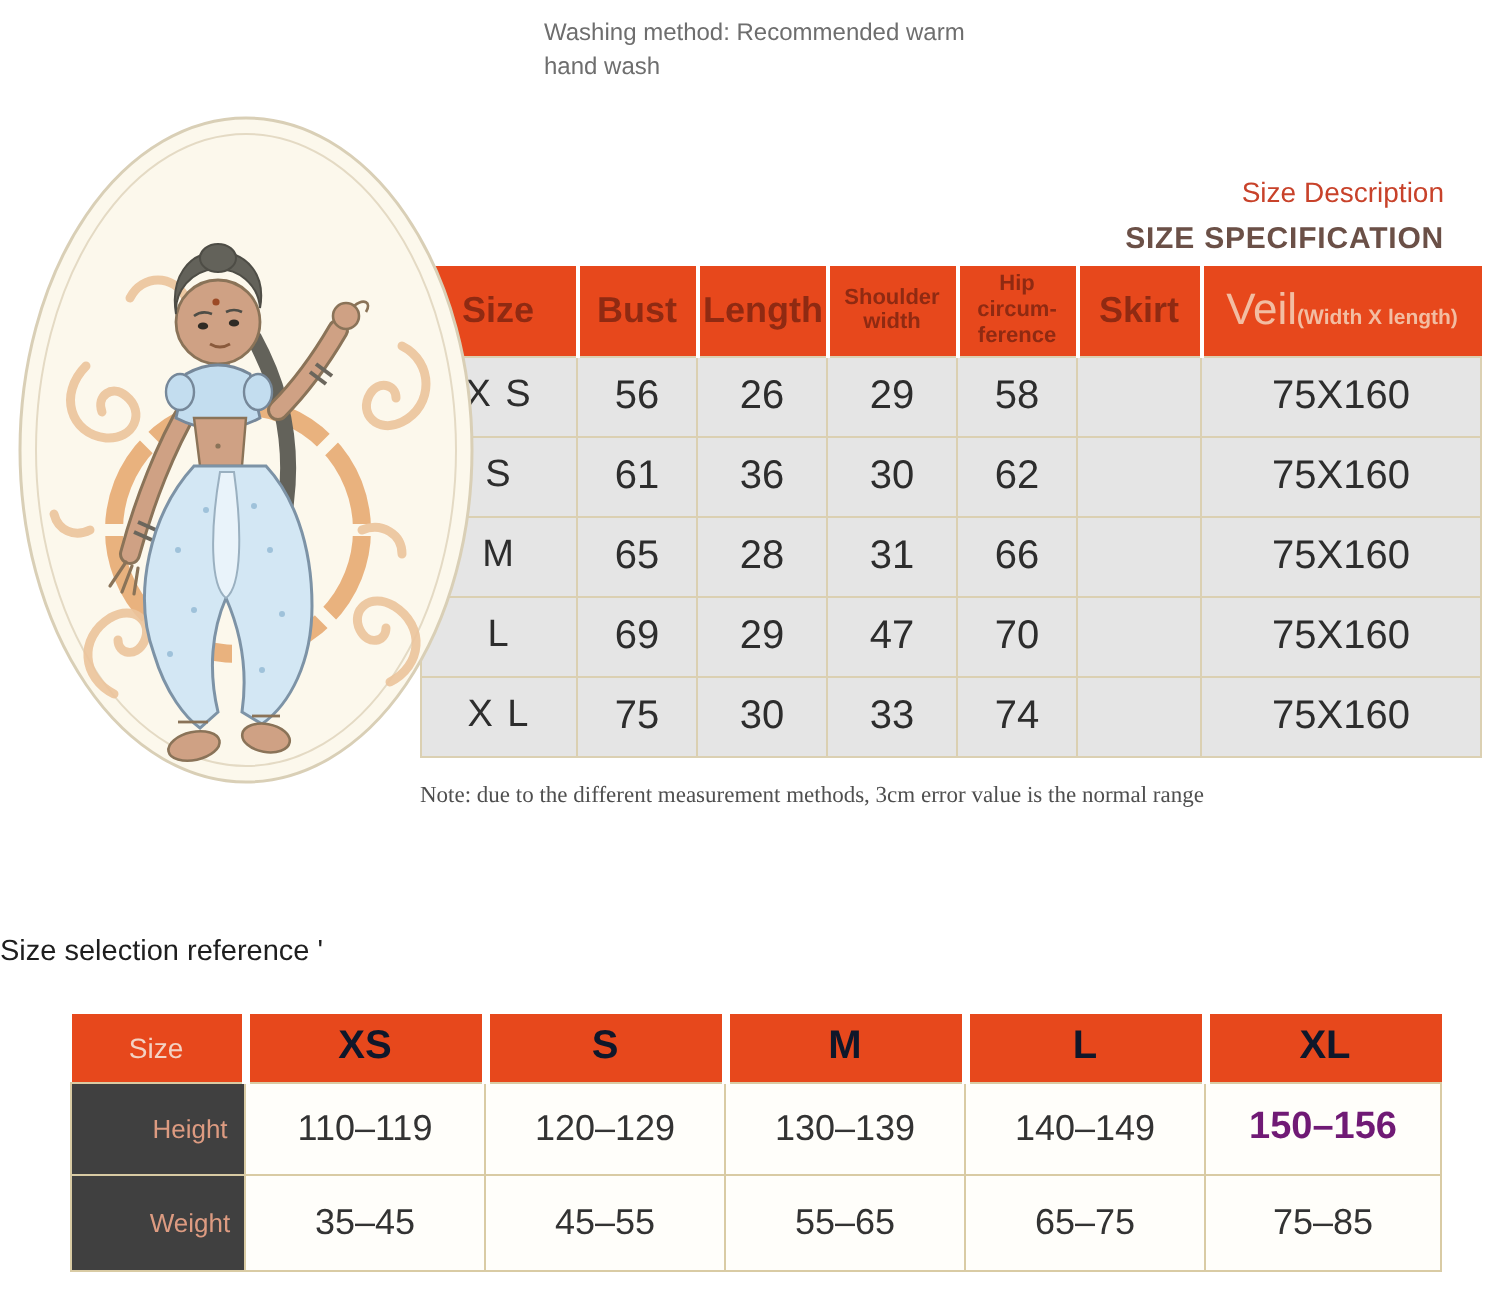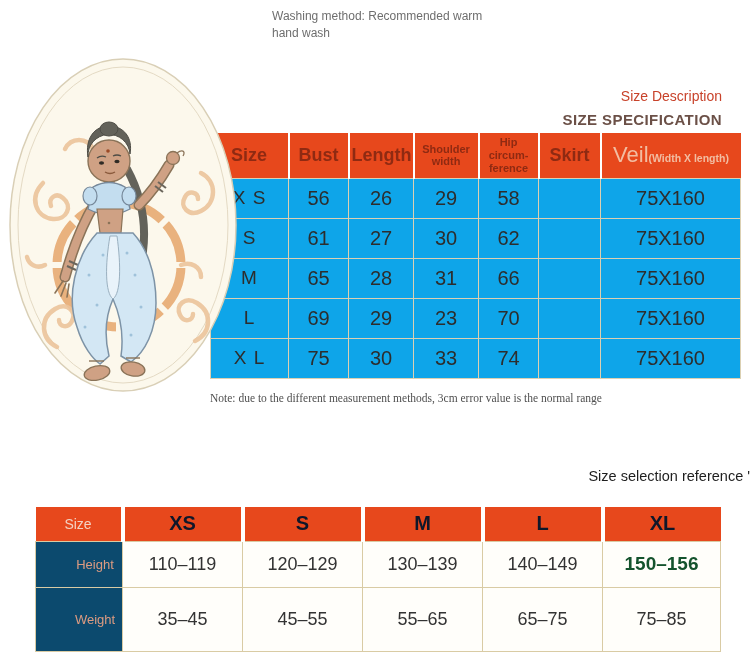--- a/index.html
+++ b/index.html
@@ -30,57 +30,57 @@
     background:#e7481c; height:45px; vertical-align:middle; text-align:center;
     border-right:2px solid #ffffff; padding:0 2px;
   }
   .spec-table thead th:last-child { border-right:none;text-align:center; }
   .spec-th-big { font-size:18px; font-weight:600; color:#8f2a12; }
   .spec-th-small { font-size:11px; font-weight:600; color:#8f2a12; line-height:1.15; }
   .veil-cell { white-space:nowrap; }
   .veil-main { font-size:22px; font-weight:400; color:#f2bda2; }
   .veil-sub  { font-size:10.5px; color:#f2bda2; }
   .spec-table tbody td {
-    background:#0ea5e9; border:1px solid #dbd0b2; height:40px;
+    background:#e5e5e5; border:1px solid #dbd0b2; height:40px;
     text-align:center; vertical-align:middle;
     font-size:20px; color:#2d2d2d;
   }
   .spec-table tbody td.size-col { font-size:19px; letter-spacing:1px; }
 
   .measure-note {
     position:absolute; left:210px; top:391px; width:430px;
     font-size:11.5px; line-height:1.35; color:#4f4f4f;font-family:Liberation Serif, serif;
   }
 
   
   .reference-heading {
     position:absolute; left:0; top:468px; width:100%;
-    text-align:right; font-size:14.5px; color:#1e1e1e;
+    text-align:left; font-size:14.5px; color:#1e1e1e;
   }
   .reference-table {
     position:absolute; left:35px; top:507px; width:685px;
     border-collapse:collapse; table-layout:fixed;
   }
   .reference-table thead th {
     background:#e7481c; height:34px; text-align:center; vertical-align:middle;
     border-left:4px solid #ffffff;
     font-size:20px; font-weight:bold; color:#0f172a;
   }
   .reference-table thead th:first-child { border-left:none; font-size:14px; font-weight:400; color:#f3d2c3; }
   .reference-table tbody td {
     border:1px solid #d9cba4; background:#fffefa;
     text-align:center; vertical-align:middle; font-size:18px; color:#333333;
   }
   .reference-table tbody tr.row-height td { height:46px; }
-  .reference-table tbody tr.row-weight td { height:64px; }
+  .reference-table tbody tr.row-weight td { height:48px; }
   .reference-table tbody td.ref-label {
-    background:#0c4a6e; font-size:13px; color:#dd9b81;padding-left:32px;
+    background:#404040; font-size:13px; color:#dd9b81;padding-left:32px;
   }
   .reference-table tbody tr.row-height td:last-child {
-    font-size:19px; font-weight:600; color:#14532d;
+    font-size:19px; font-weight:600; color:#701a75;
   }
 
   
   .illustration { position:absolute; left:5px; top:55px; width:235px; height:340px; z-index:5; }
 </style>
 </head>
 <body>
 
 <div class="page">
 
@@ -118,40 +118,40 @@
         <td>56</td>
         <td>26</td>
         <td>29</td>
         <td>58</td>
         <td></td>
         <td>75X160</td>
       </tr>
       <tr>
         <td class="size-col">S</td>
         <td>61</td>
-        <td>27</td>
+        <td>36</td>
         <td>30</td>
         <td>62</td>
         <td></td>
         <td>75X160</td>
       </tr>
       <tr>
         <td class="size-col">M</td>
         <td>65</td>
         <td>28</td>
         <td>31</td>
         <td>66</td>
         <td></td>
         <td>75X160</td>
       </tr>
       <tr>
         <td class="size-col">L</td>
         <td>69</td>
         <td>29</td>
-        <td>23</td>
+        <td>47</td>
         <td>70</td>
         <td></td>
         <td>75X160</td>
       </tr>
       <tr>
         <td class="size-col">X L</td>
         <td>75</td>
         <td>30</td>
         <td>33</td>
         <td>74</td>

